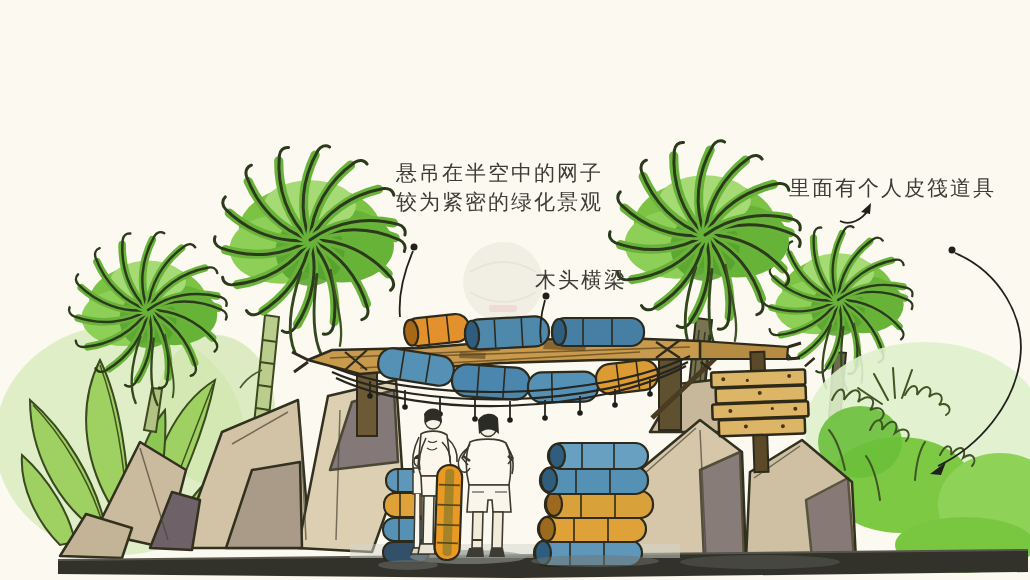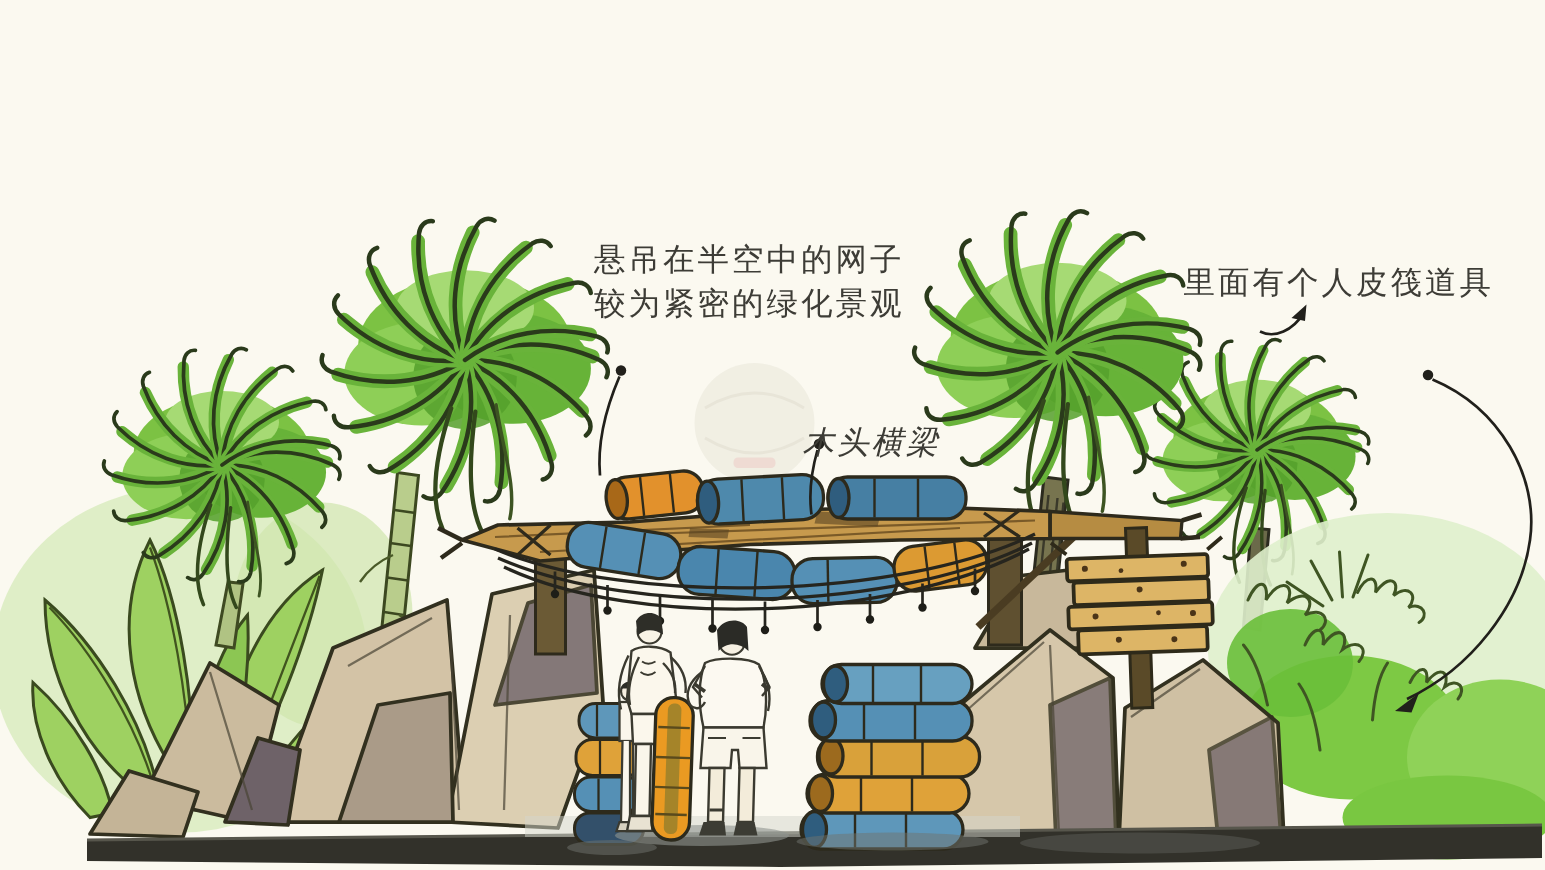--- a/index.html
+++ b/index.html
@@ -321,14 +321,14 @@
     <path d="M955,253 C1000,272 1026,318 1020,360 C1014,404 980,446 938,466" stroke-width="1.8"></path>
     <path d="M930,474 L946,462 L941,475 Z" fill="#21201b" stroke="none"></path>
   </g>
 </svg>
 
   <div class="ann" style="left:396px;top:159px;">
     <div>悬吊在半空中的网子</div>
     <div>较为紧密的绿化景观</div>
   </div>
   <div class="ann" style="left:789px;top:174px;">里面有个人皮筏道具</div>
-  <div class="ann" style="left:535px;top:281px;font-style:italic;">木头横梁</div>
+  <div class="ann" style="left:535px;top:266px;">木头横梁</div>
 </div>
 
 </body></html>

